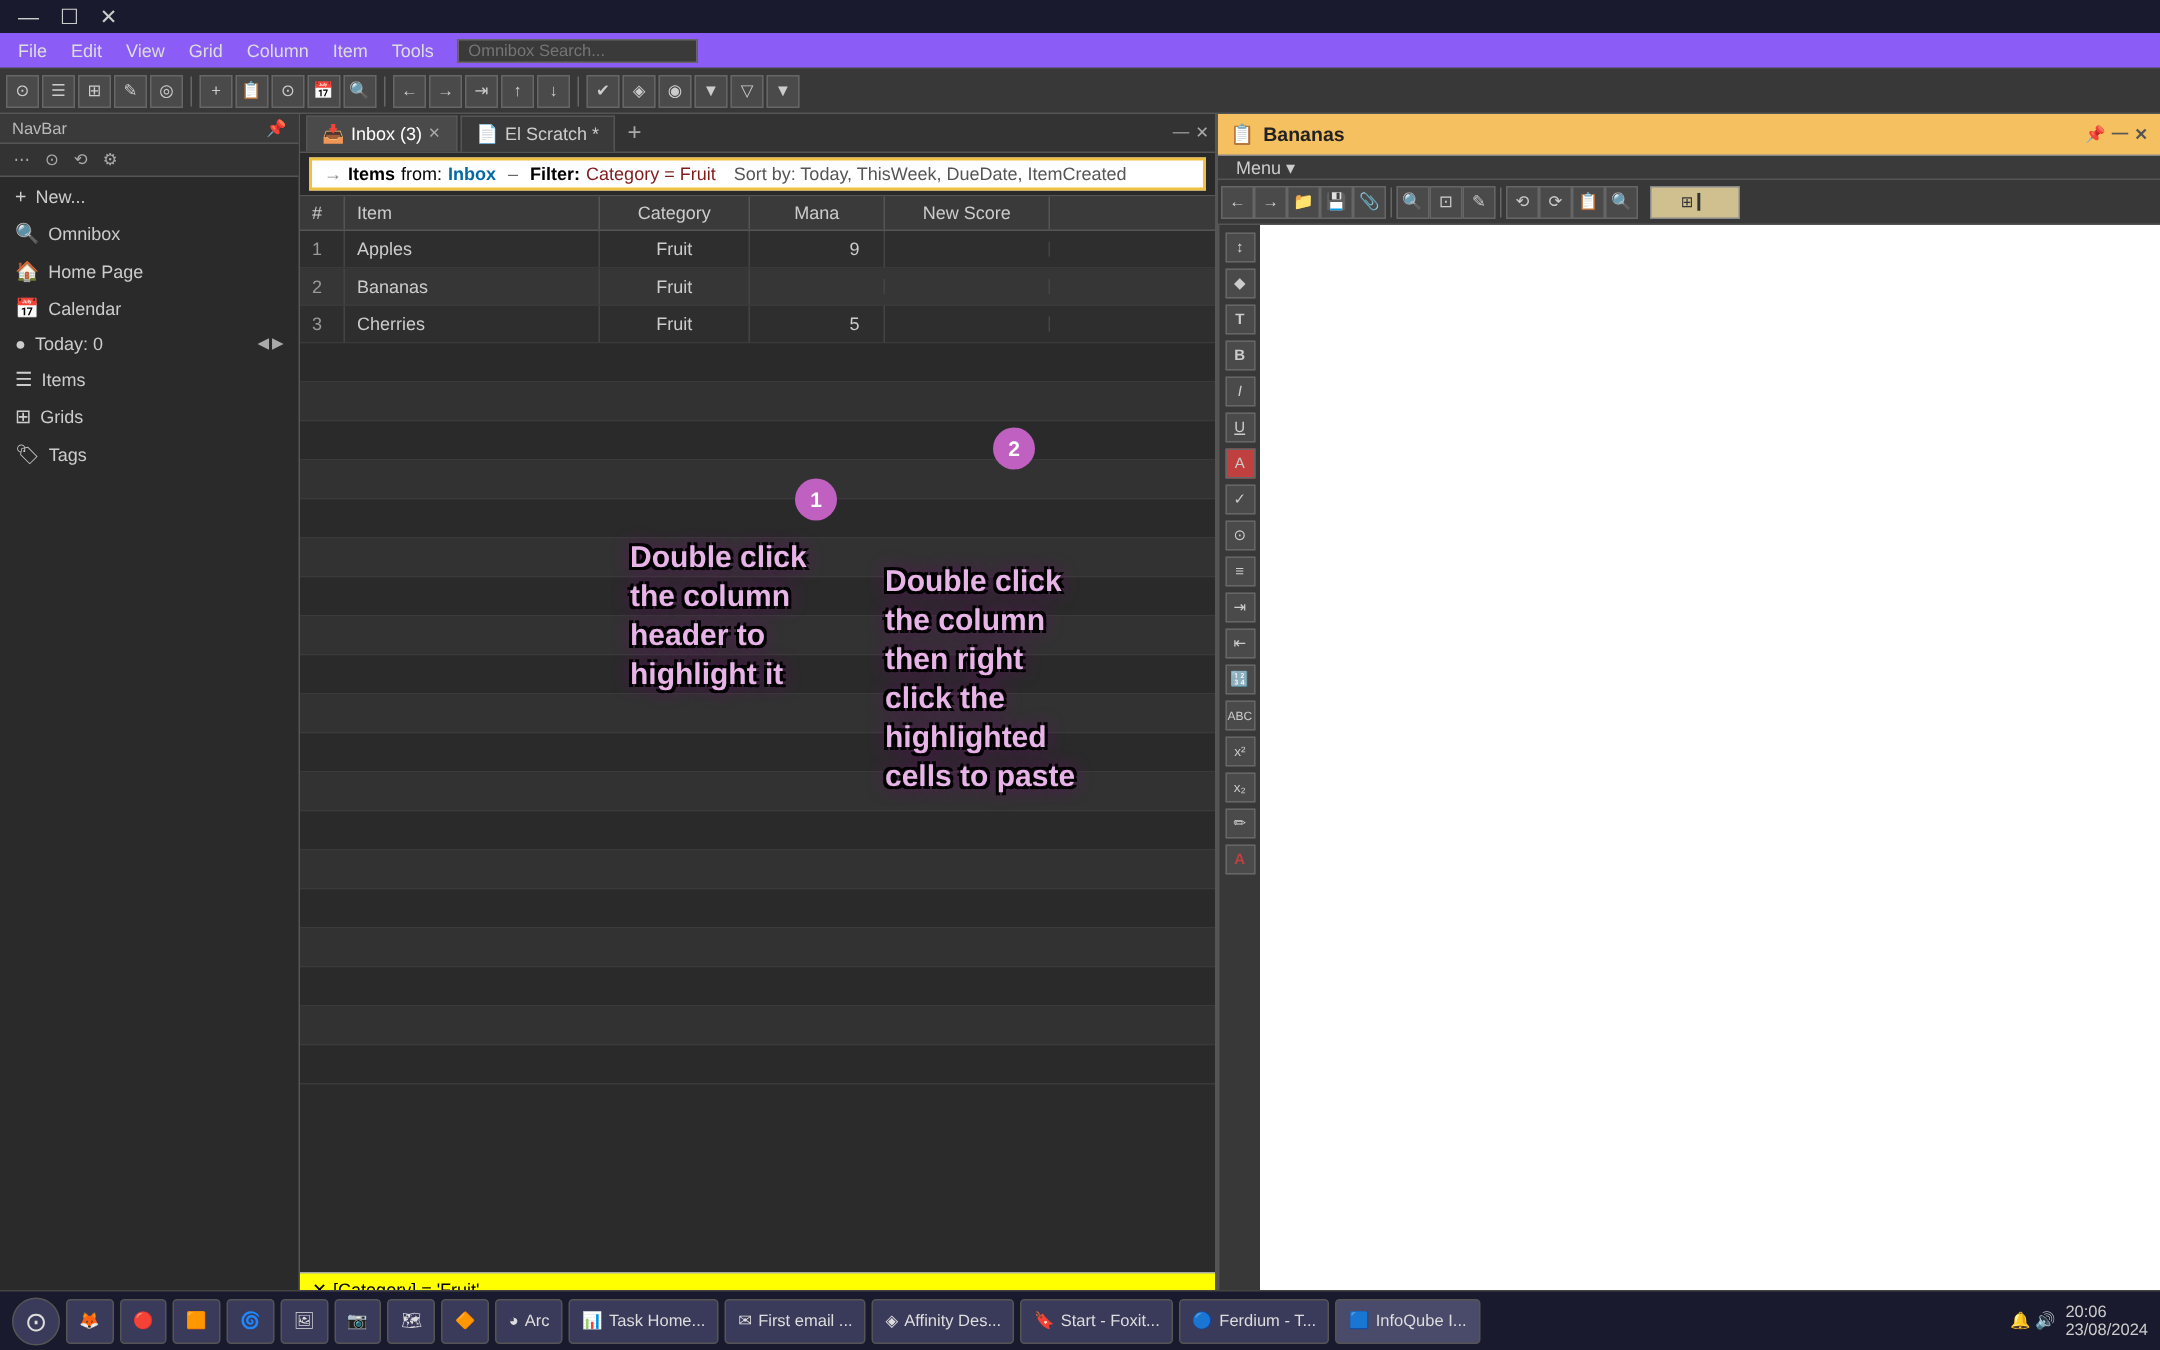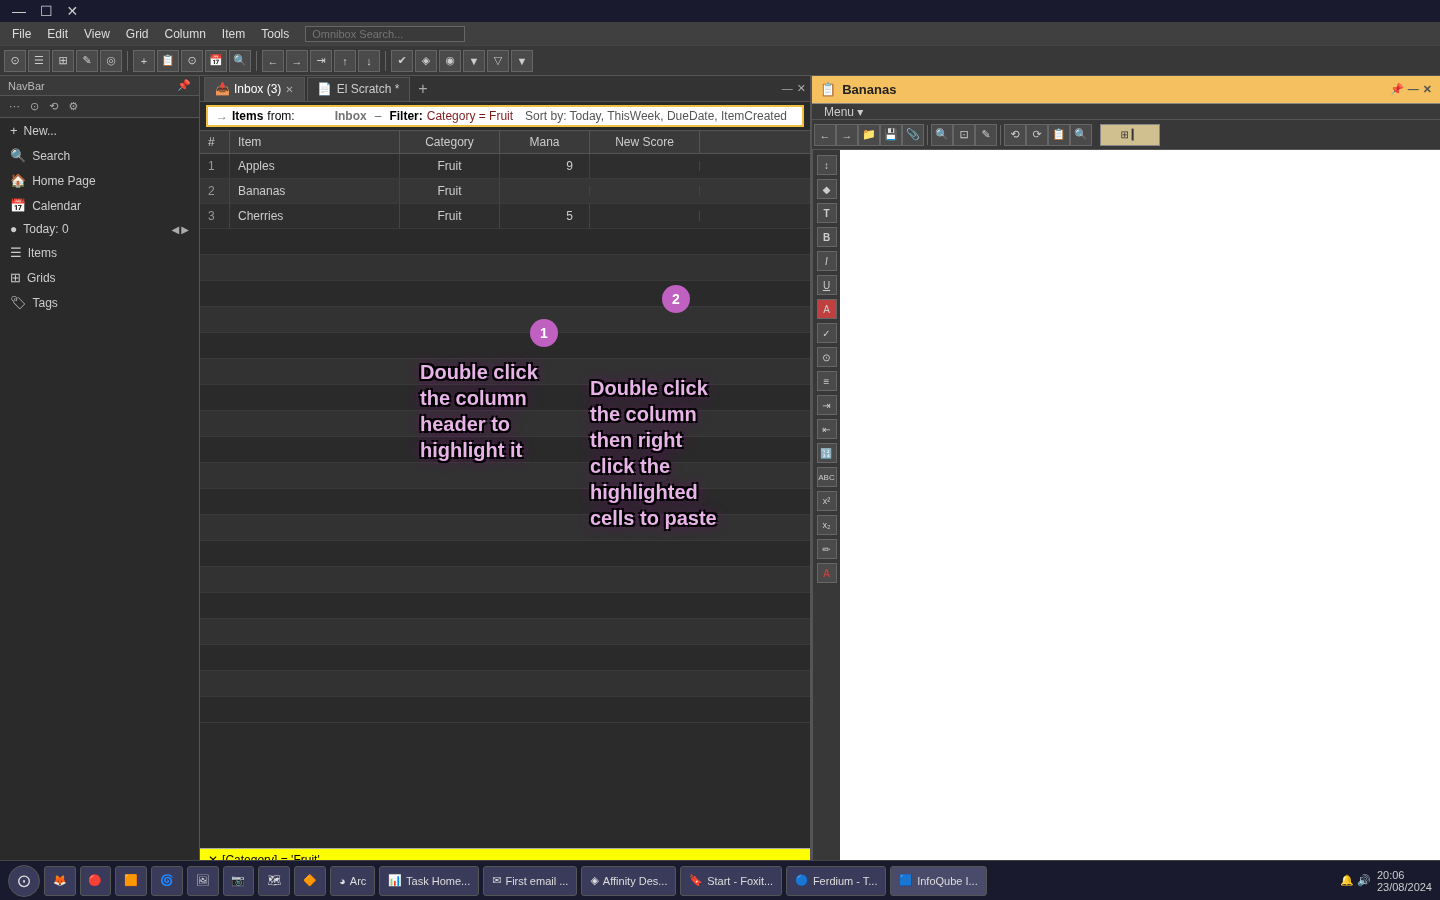--- a/index.html
+++ b/index.html
@@ -14,21 +14,21 @@
       align-items: center;
       justify-content: space-between;
       padding: 0 8px;
       font-size: 11px;
     }
     .title-bar-controls { display: flex; gap: 6px; }
     .title-bar-btn { color: #ccc; font-size: 14px; cursor: pointer; padding: 0 4px; }
 
     
     .menu-bar {
-      background: #404040;
+      background: #8b5cf6;
       height: 24px;
       display: flex;
       align-items: center;
       padding: 0 4px;
       border-bottom: 1px solid #444;
     }
     .menu-item {
       color: #ddd;
       padding: 2px 8px;
       font-size: 12px;
@@ -183,21 +183,21 @@
       border: 2px solid #f0c040;
       padding: 2px 8px;
       display: flex;
       align-items: center;
       gap: 4px;
       flex: 1;
       color: #000;
       font-size: 12px;
     }
     .filter-label { font-weight: bold; }
-    .filter-source { color: #737373; font-weight: bold; margin-left: 36px; }
+    .filter-source { color: #0369a1; font-weight: bold; }
     .filter-sep { color: #666; margin: 0 4px; }
     .filter-tag { color: #7f1d1d; }
     .sort-bar { color: #555; margin-left: 8px; font-size: 12px; }
 
     
     .table-header {
       display: flex;
       background: #3a3a3a;
       border-bottom: 1px solid #555;
       font-size: 12px;
@@ -419,21 +419,21 @@
       <span class="navbar-tool-btn">⊙</span>
       <span class="navbar-tool-btn">⟲</span>
       <span class="navbar-tool-btn">⚙</span>
     </div>
     <div class="nav-item">
       <span class="icon">+</span>
       <span>New...</span>
     </div>
     <div class="nav-item">
       <span class="icon">🔍</span>
-      <span>Search</span>
+      <span>Omnibox</span>
     </div>
     <div class="nav-item">
       <span class="icon">🏠</span>
       <span>Home Page</span>
     </div>
     <div class="nav-item">
       <span class="icon">📅</span>
       <span>Calendar</span>
     </div>
     <div class="today-item">

